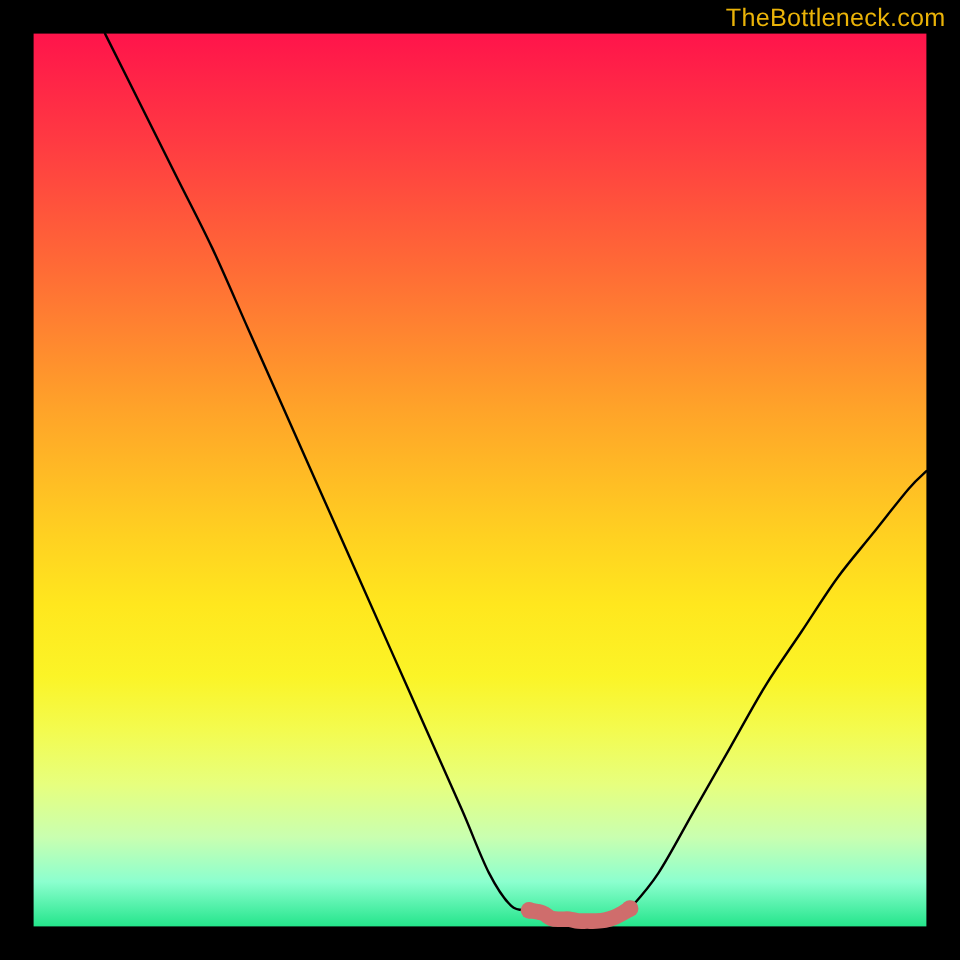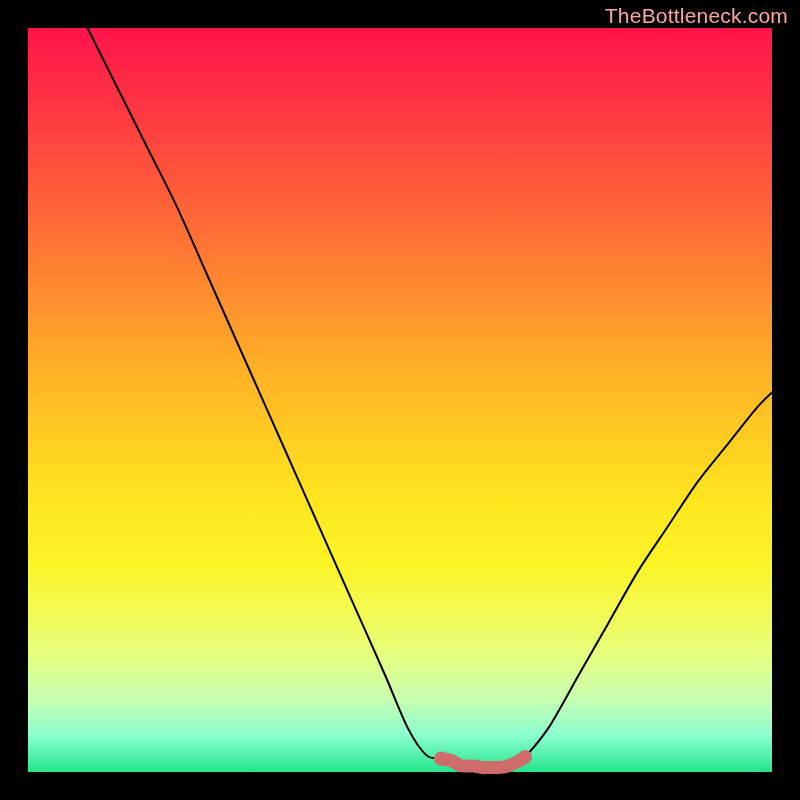--- a/index.html
+++ b/index.html
@@ -43,21 +43,21 @@
     left: 0;
     top: 0;
     width: 744px;
     height: 744px;
     overflow: visible;
   }
   .watermark {
     position: absolute;
     top: 4px;
     right: 12px;
-    color: #fca5a5;
+    color: #eab308;
     font-size: 21px;
     letter-spacing: 0.2px;
     font-weight: 400;
   }
 </style>
 </head>
 <body>
 
 <div class="frame">
   <div class="plot-area">

